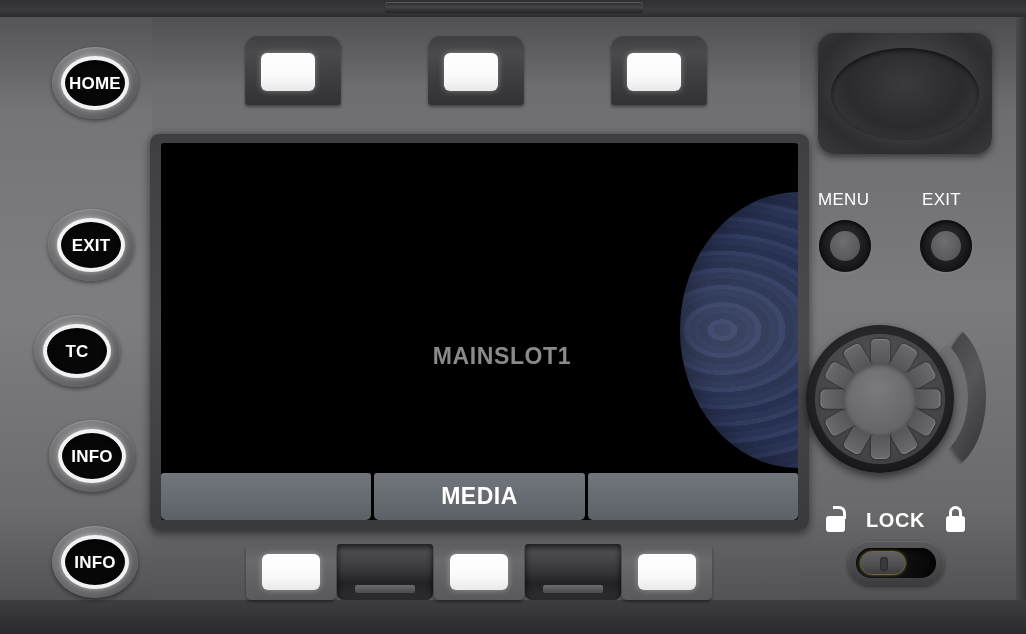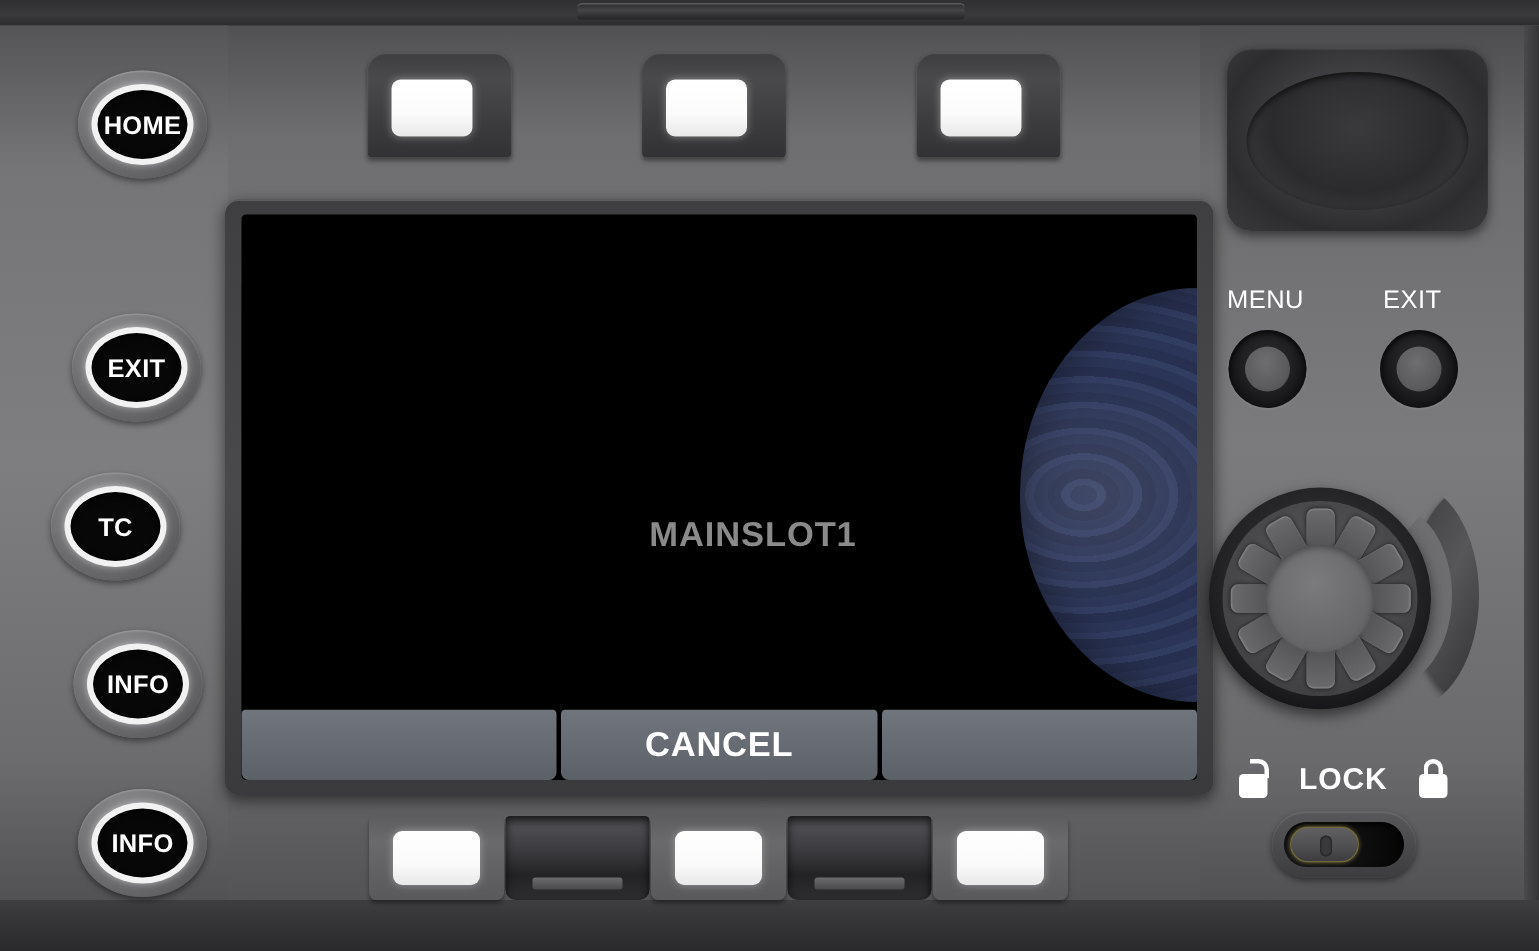--- a/index.html
+++ b/index.html
@@ -434,21 +434,21 @@
 
         <div class="menu-rows">
           <div class="menu-row r2">
             <span>MAINSLOT1</span>
           </div>
         </div>
       </div>
 
       <div class="tabstrip bottom">
         <div class="tab"></div>
-        <div class="tab">CANCEL</div>
+        <div class="tab">MEDIA</div>
         <div class="tab"></div>
       </div>
 
     </div>
   </div>
 
   <div id="rec-guard"></div>
 
   <div class="knob-label" style="left:818px; top:190px;">MENU</div>
   <div class="knob" style="left:819px; top:220px;"></div>

